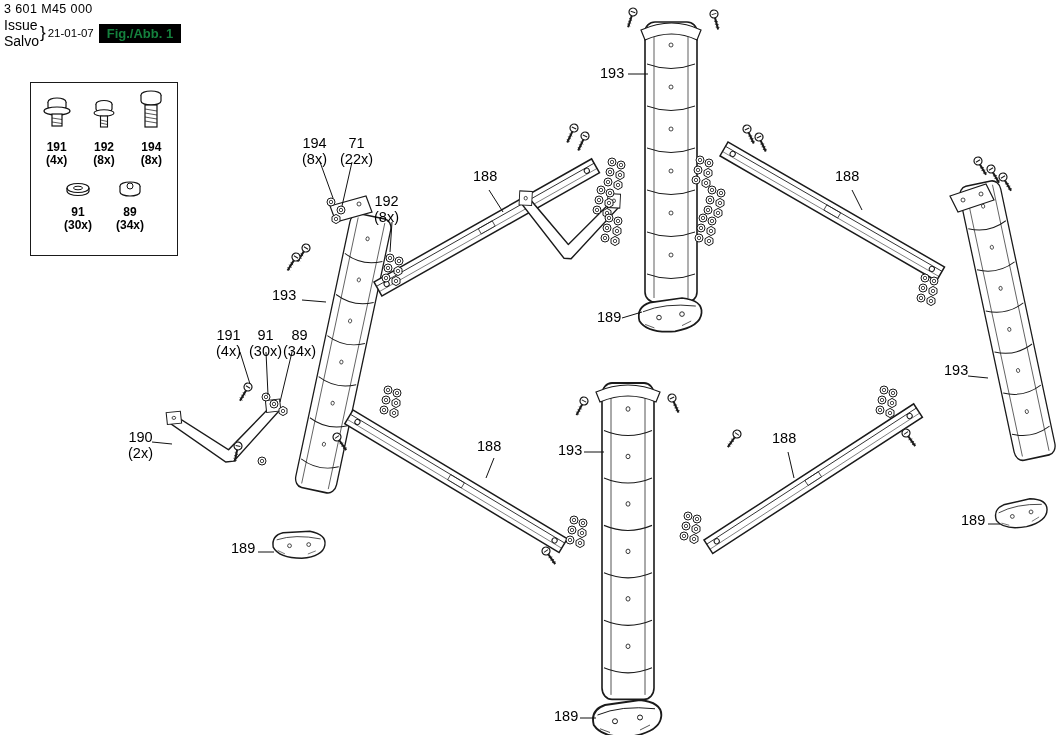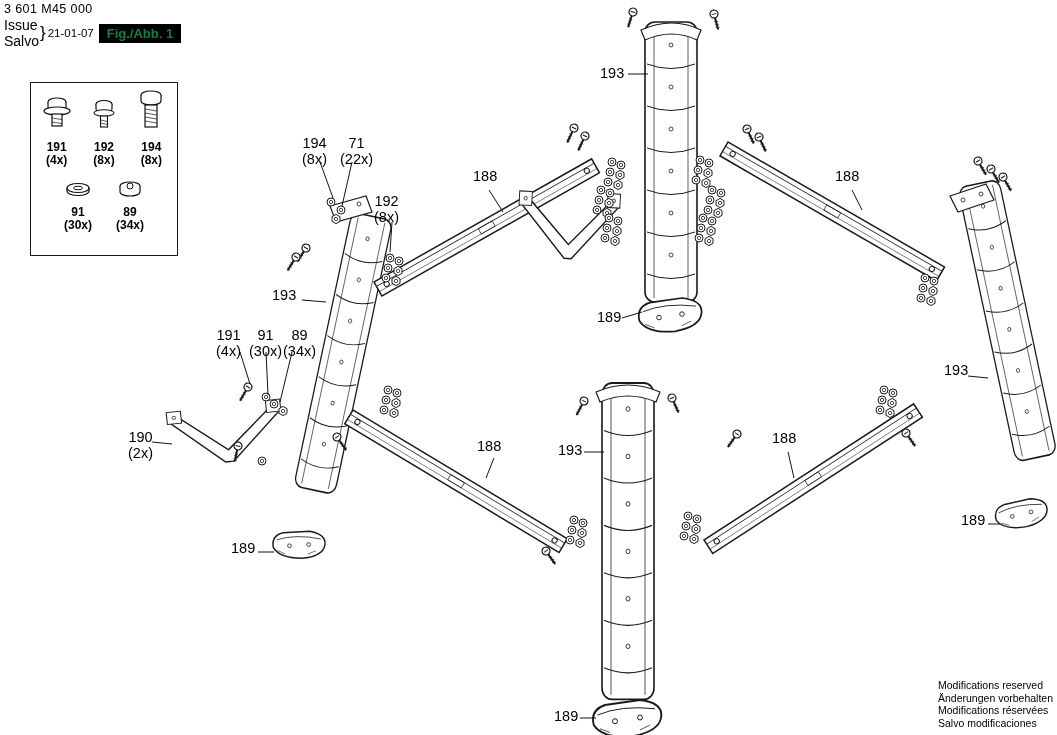--- a/index.html
+++ b/index.html
@@ -354,20 +354,14 @@
   </div>
   <div class="callout" style="left:961px;top:513px">
     <span class="ref">189</span>
 
   </div>
   <div class="callout" style="left:554px;top:709px">
     <span class="ref">189</span>
 
   </div>
 
-  <div class="footer">
-    <div>Modifications reserved</div>
-    <div>Änderungen vorbehalten</div>
-    <div>Modifications réservées</div>
-    <div>Salvo modificaciones</div>
-  </div>
 
 </div>
 
 </body></html>

